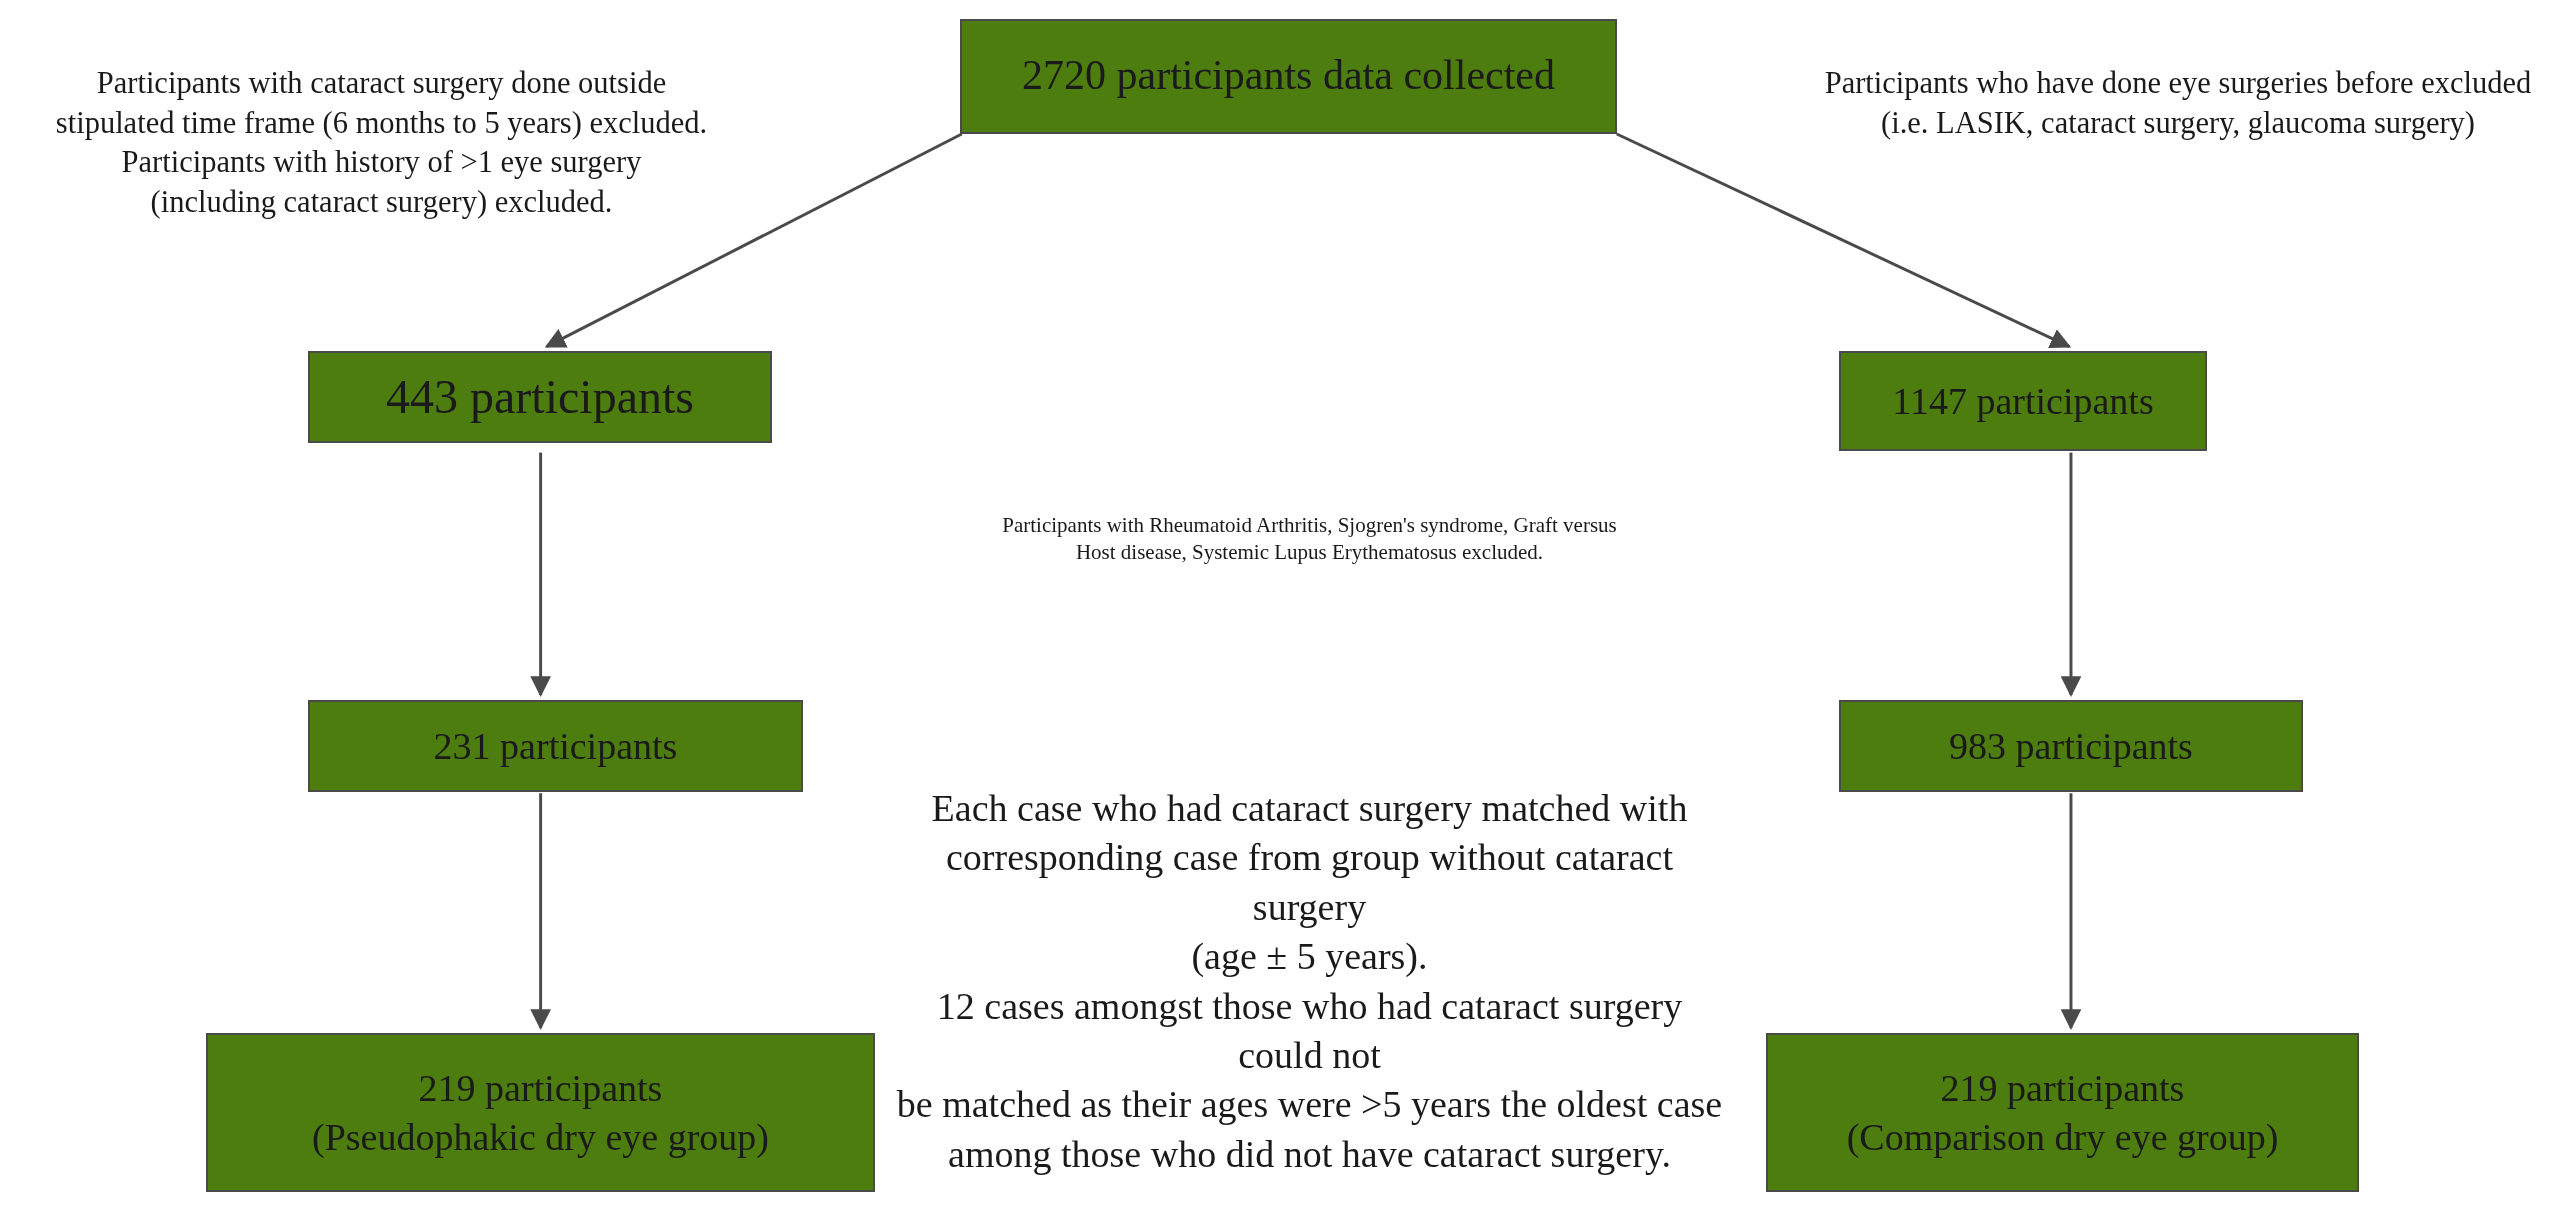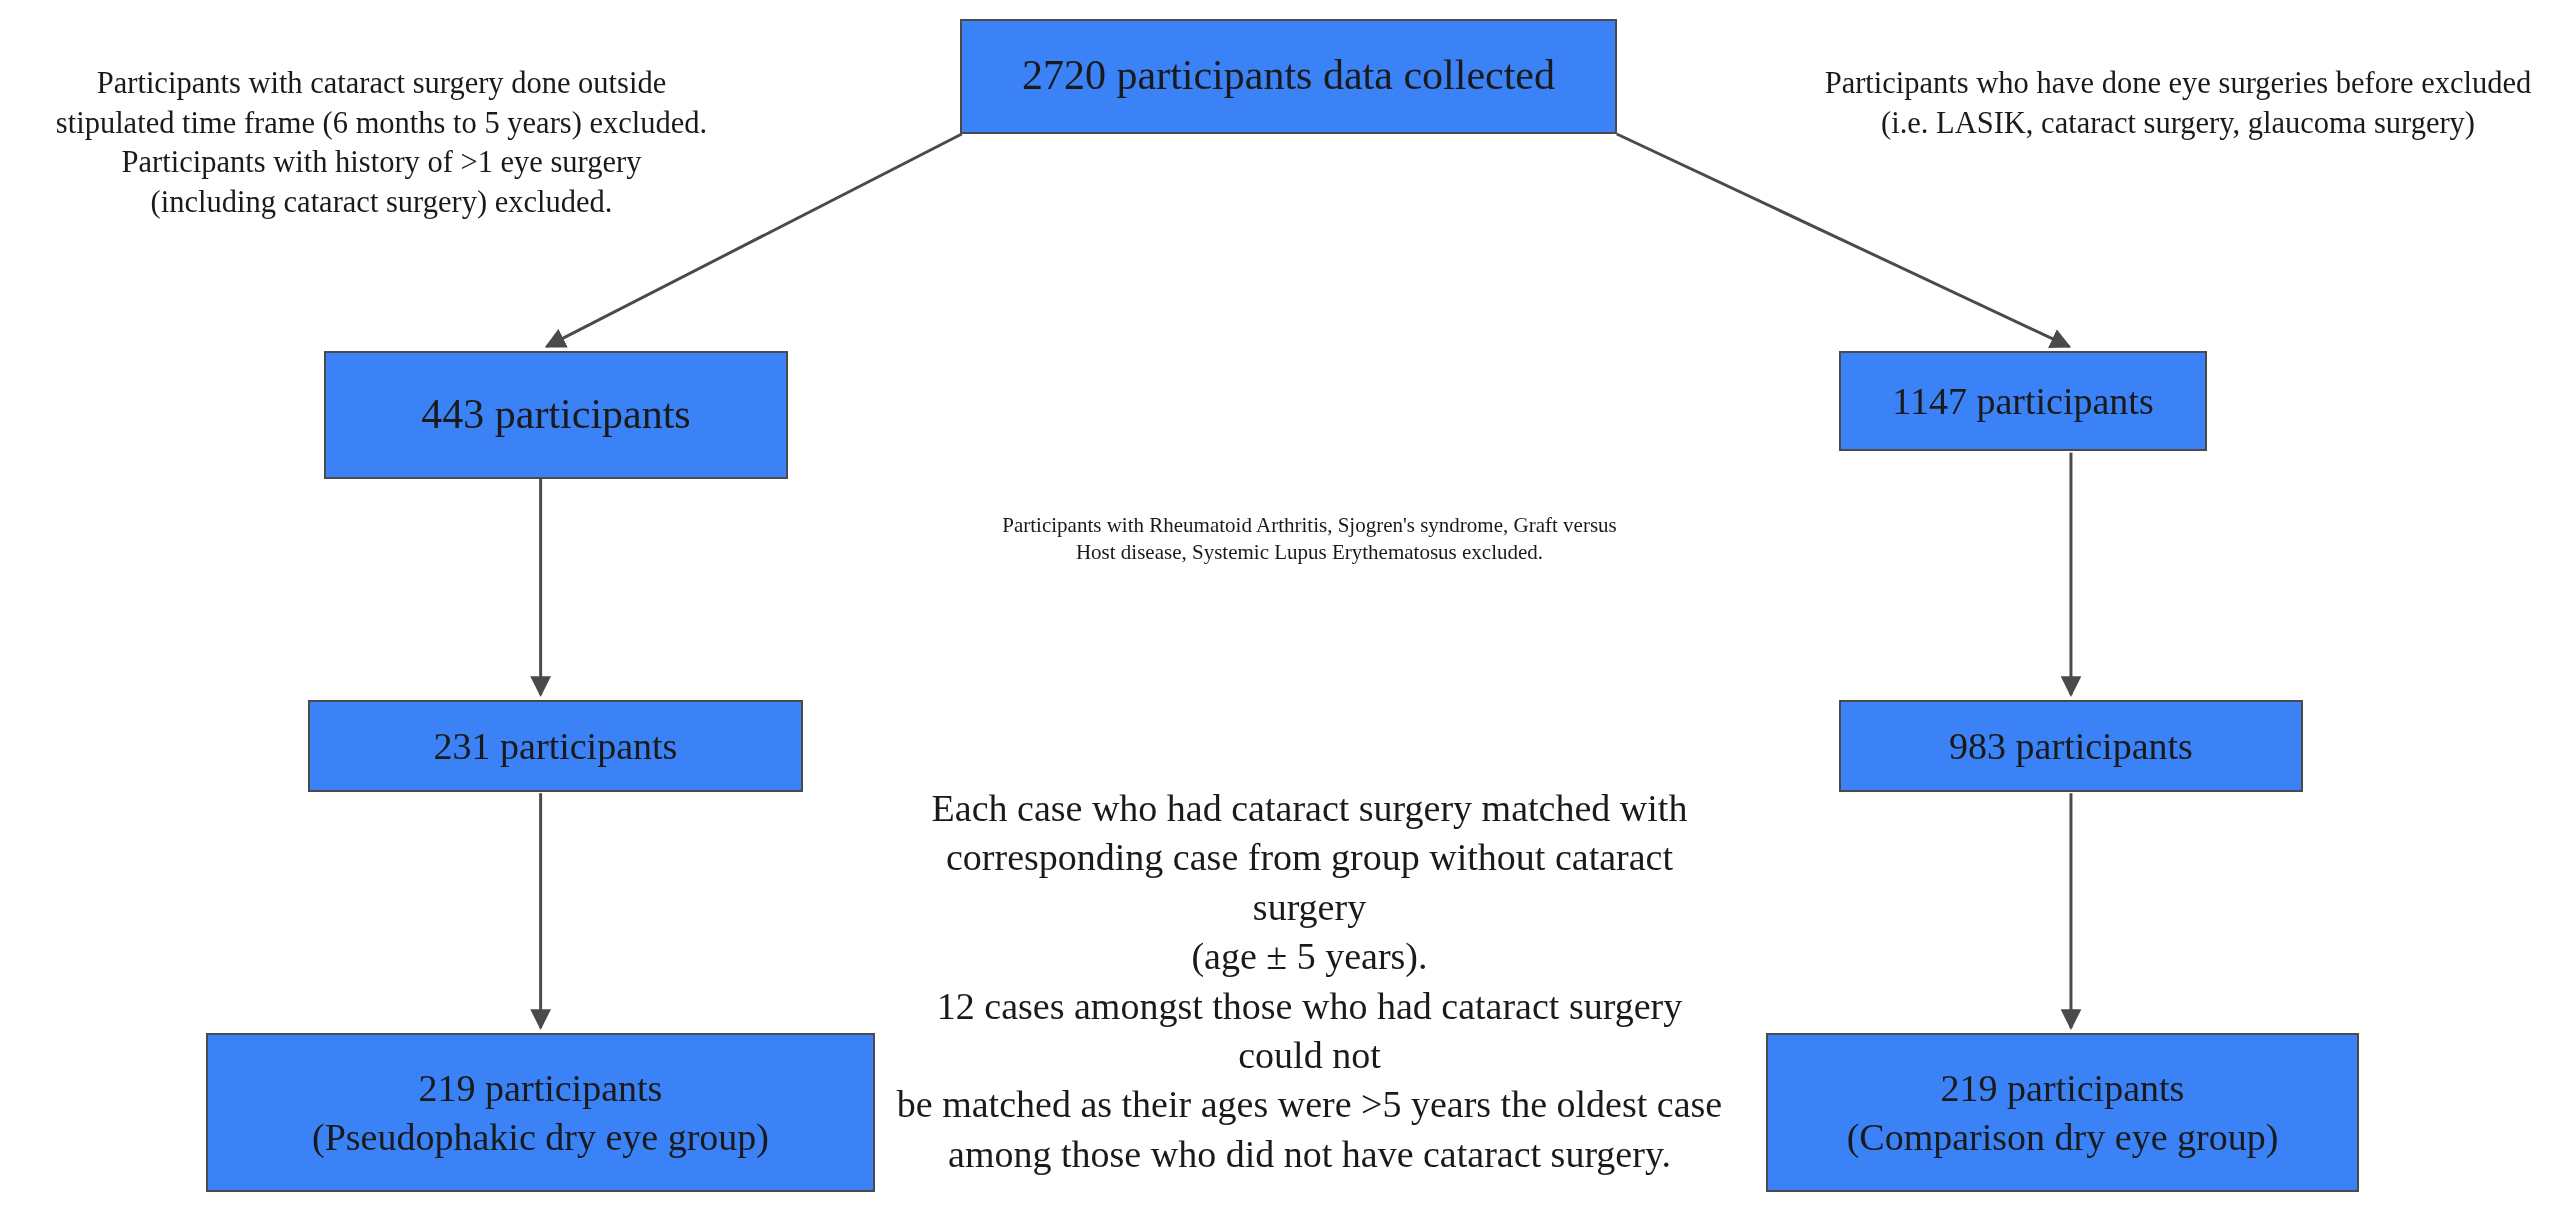--- a/index.html
+++ b/index.html
@@ -21,21 +21,21 @@
     left: 0;
     top: 0;
     width: 2576px;
     height: 1217px;
     pointer-events: none;
   }
   .node {
     position: absolute;
     box-sizing: border-box;
     border: 2.5px solid #4a4a4a;
-    background: #3b82f6;
+    background: #4d7c0f;
     display: flex;
     align-items: center;
     justify-content: center;
     text-align: center;
     line-height: 1.28;
     z-index: 2;
   }
   .node .node-text {
     display: block;
     white-space: pre-line;
@@ -43,21 +43,21 @@
   .annot {
     position: absolute;
     text-align: center;
     line-height: 1.30;
     white-space: pre-line;
     z-index: 2;
   }
 
   
   #node-root      { left: 960px; top: 18.6px;   width: 657px;  height: 115px; font-size: 42px; }
-  #node-left-1    { left: 324px;  top: 351px;  width: 464px;  height: 128px; font-size: 42px; }
+  #node-left-1    { left: 308px;  top: 351px;  width: 464px;  height: 92px; font-size: 48px; }
   #node-right-1   { left: 1839px; top: 351px;  width: 368px;  height: 100px; font-size: 38px; }
   #node-left-2    { left: 308px;  top: 700px;  width: 495px;  height: 92px; font-size: 38px; }
   #node-right-2   { left: 1839px; top: 700px;  width: 464px;  height: 92px; font-size: 38px; }
   #node-left-3    { left: 206px;  top: 1033px; width: 669px;  height: 159px; font-size: 38px; }
   #node-right-3   { left: 1766px; top: 1033px; width: 593px;  height: 159px; font-size: 38px; }
 
   
   #annot-left     { left: 8.5px;   top: 64px;   width: 746px;  font-size: 30.5px; }
   #annot-right    { left: 1784px; top: 64px;   width: 788px;  font-size: 30.5px; }
   #annot-mid-1    { left: 784px;  top: 512px;  width: 1051px; font-size: 21px; }

